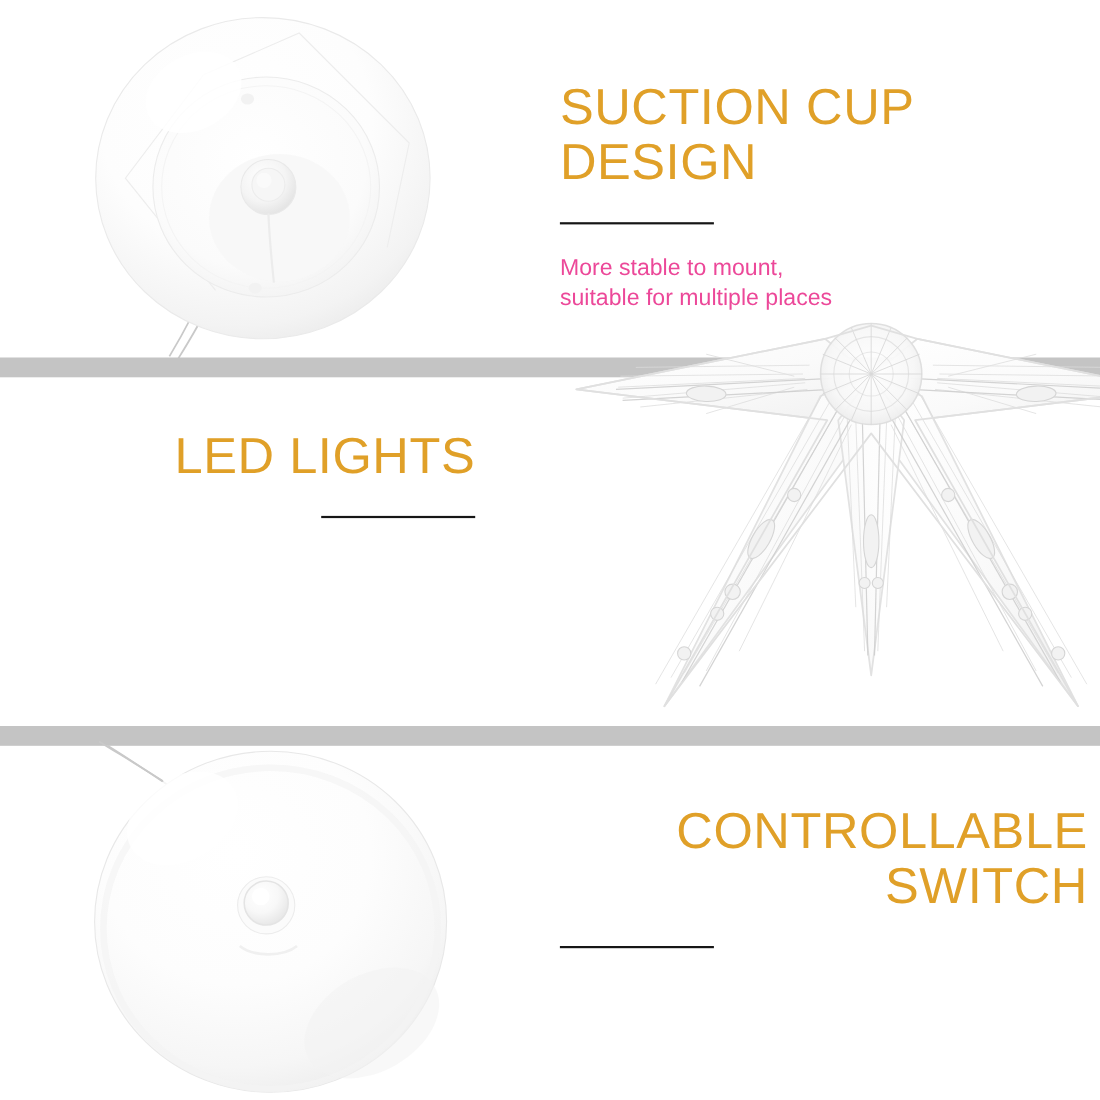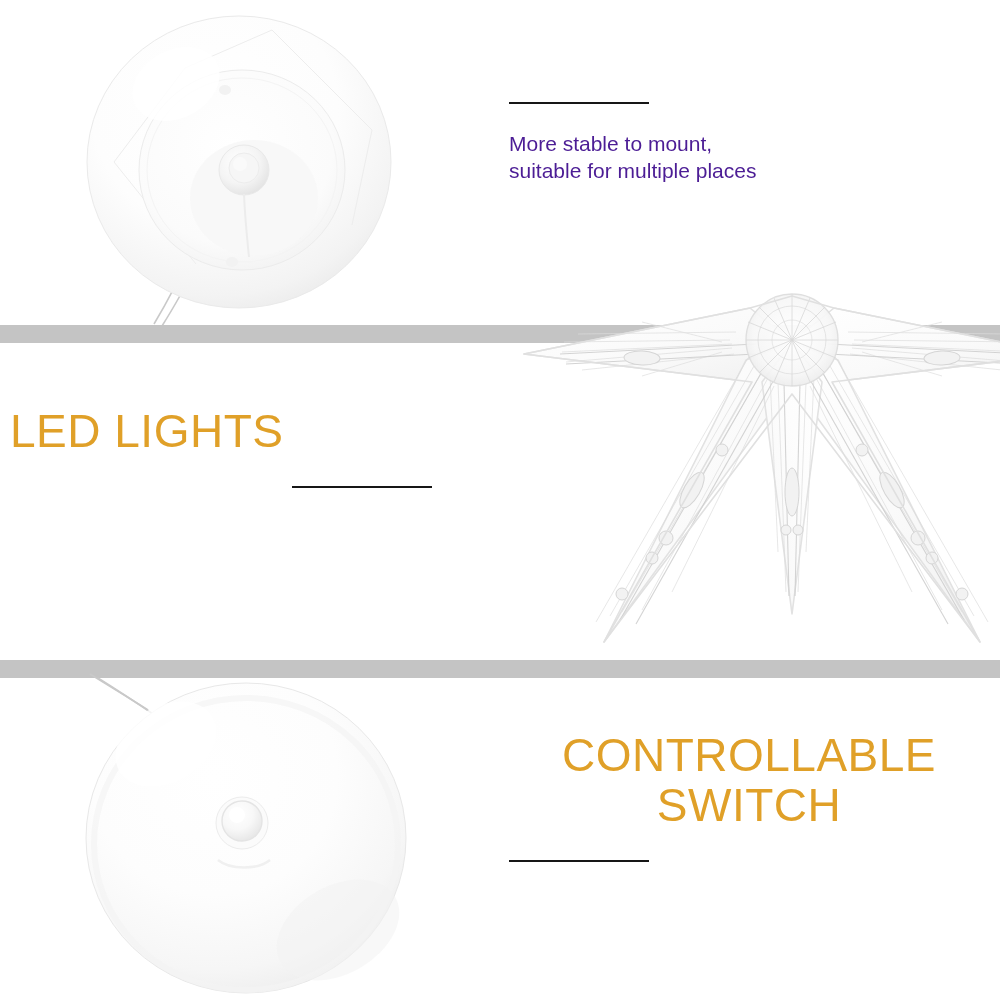--- a/index.html
+++ b/index.html
@@ -41,39 +41,39 @@
     white-space: pre-line;
     margin: 0;
   }
   .rule {
     height: 2px;
     background: #161616;
     width: 140px;
     margin: 0;
   }
   .body-text {
-    color: #4c1d95;
+    color: #ec4899;
     font-family: "Liberation Sans", sans-serif;
     font-weight: 300;
     font-size: 21px;
     line-height: 27px;
     white-space: pre-line;
     margin: 0;
   }
 
   
   .sec1-text { left: 509px; top: 72px; width: 470px; text-align: left; }
   .sec1-text .rule { margin: 30px 0 26px 0; }
 
   
-  .sec2-text { left: 10px; top: 406px; width: 422px; }
+  .sec2-text { left: 10px; top: 389px; width: 422px; text-align: right; }
   .sec2-text .rule { margin: 30px 0 26px auto; }
 
   
-  .sec3-text { left: 509px; top: 730px; width: 480px; text-align: center; }
+  .sec3-text { left: 509px; top: 730px; width: 480px; text-align: right; }
   .sec3-text .rule { margin: 30px 0 26px 0; }
 
   
   .product { position: absolute; }
 
   
   .dome1 { left: 84px; top: 12px; width: 310px; height: 300px; }
 
   
   .star-wrap { left: 512px; top: 332px; width: 500px; height: 330px; }
@@ -134,20 +134,21 @@
       <path d="M160,182 C161,206 163,226 165,245" stroke="#ececec" stroke-width="2" fill="none"></path>
 
       <ellipse cx="141" cy="78" rx="6" ry="5" fill="#f2f2f2"></ellipse>
       <ellipse cx="148" cy="250" rx="6" ry="5" fill="#f2f2f2"></ellipse>
 
       <ellipse cx="92" cy="72" rx="46" ry="34" fill="#ffffff" opacity="0.85" transform="rotate(-28 92 72)"></ellipse>
     </svg>
   </div>
 
   <div class="block sec1-text">
+    <h2 class="heading">SUCTION CUP DESIGN</h2>
     <div class="rule"></div>
     <p class="body-text">More stable to mount,
 suitable for multiple places</p>
   </div>
 
   <div class="band band-1"></div>
 
   <div class="block sec2-text">
     <h2 class="heading">LED LIGHTS</h2>
     <div class="rule"></div>

